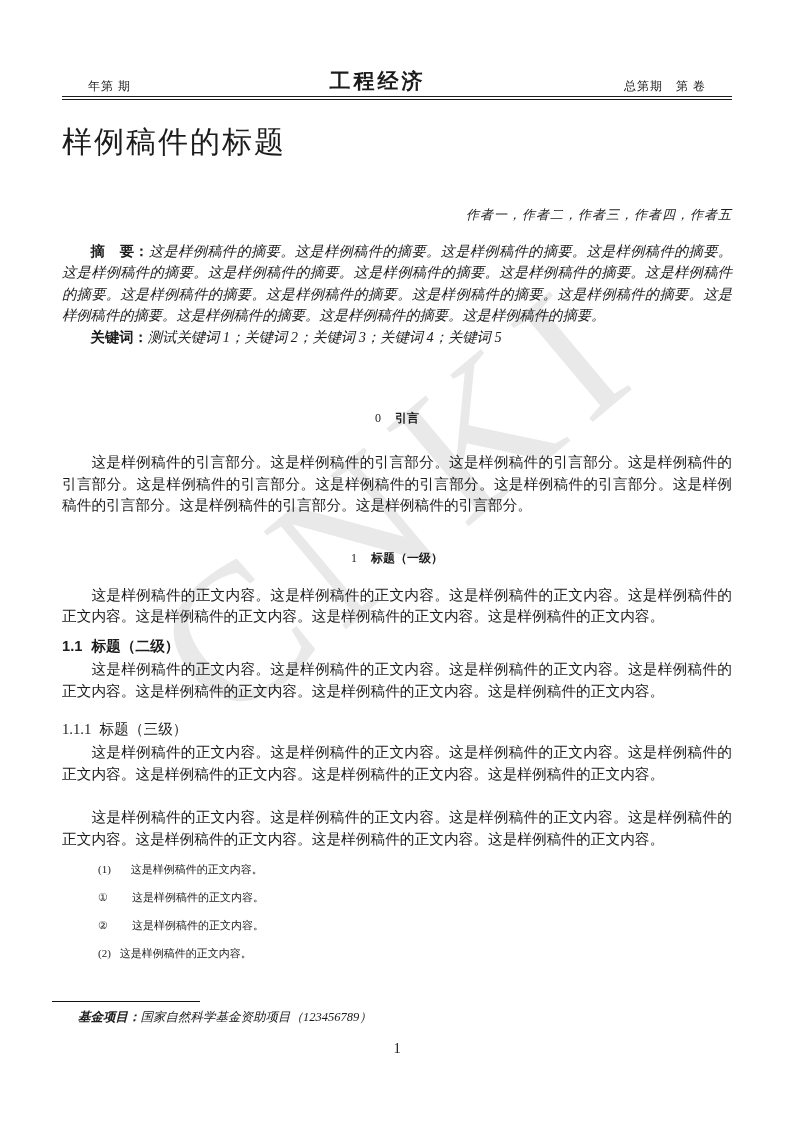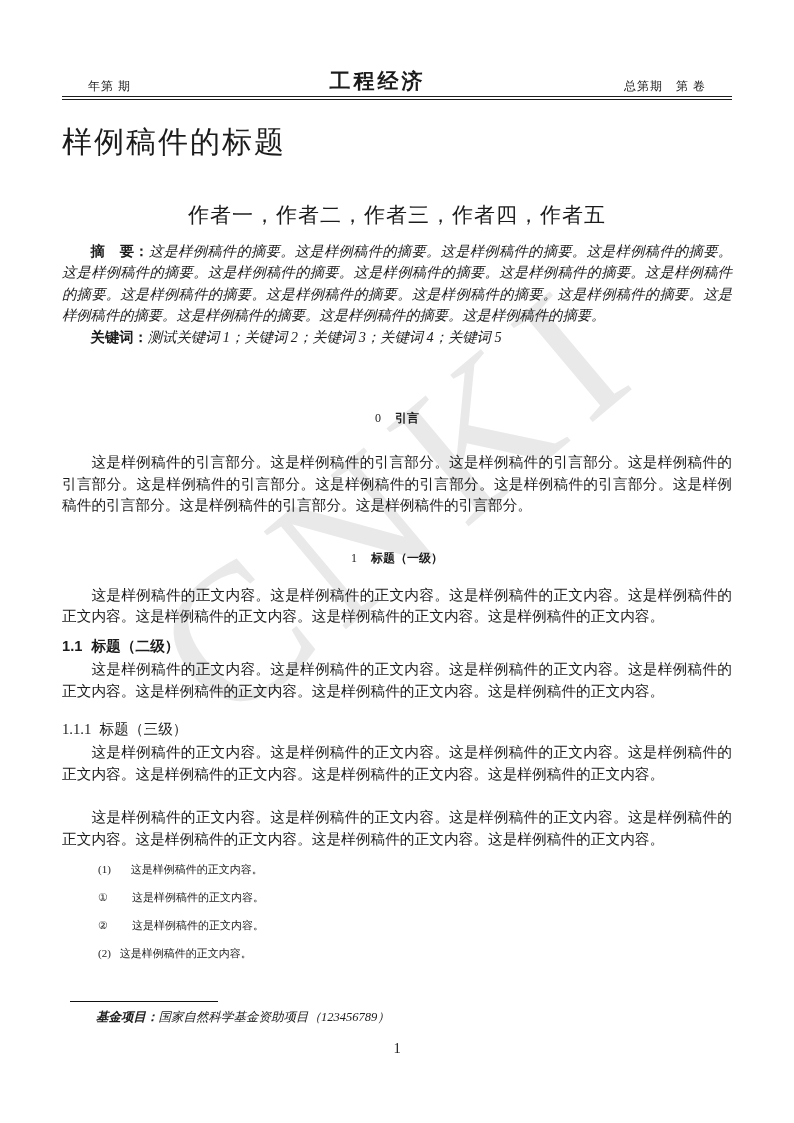--- a/index.html
+++ b/index.html
@@ -33,22 +33,22 @@
   .h-center{
     font-family:"Liberation Sans",sans-serif;
     font-weight:bold;font-size:21px;line-height:26px;letter-spacing:3px;text-align:center;
   }
   .rule{margin-top:2px;height:2px;border-top:1.6px solid #1c1c1c;border-bottom:1.6px solid #1c1c1c;}
   .title{
     margin-top:24px;text-align:left;
     font-size:30px;line-height:36px;letter-spacing:2px;font-weight:normal;
   }
   .authors{
-    margin-top:44px;text-align:center;
-    font-size:21px;line-height:22px;letter-spacing:1px;
+    margin-top:44px;text-align:right;
+    font-style:italic;font-size:13px;line-height:22px;letter-spacing:1px;
   }
   p{margin:0;}
   .abstract,.keywords{
     font-size:14.3px;line-height:21.4px;
     text-indent:2em;text-align:justify;
   }
   .abstract{margin-top:15px;}
   .kai{font-style:italic;}
   .label{
     font-family:"Liberation Sans",sans-serif;
@@ -83,21 +83,21 @@
   .list{margin-top:7px;}
   .list-item{
     font-size:11px;line-height:22px;
     padding-left:36px;margin-bottom:6px;
   }
   .marker{display:inline-block;}
   .gap-wide .marker{margin-right:20px;}
   .gap-circle .marker{margin-right:24px;}
   .gap-tight .marker{margin-right:9px;}
   
-  .footnote{position:absolute;z-index:1;left:70px;top:1001px;width:670px;}
+  .footnote{position:absolute;z-index:1;left:52px;top:1001px;width:670px;}
   .footnote-rule{width:148px;border-top:1.6px solid #111;margin-bottom:6px;}
   .footnote-line{
     font-size:12.5px;line-height:19px;
     font-style:italic;padding-left:26px;
   }
   .footnote-line .label{font-size:12.5px;font-family:"Liberation Serif",serif;font-weight:bold;font-style:italic;}
   .folio{
     position:absolute;z-index:1;left:0;top:1038px;width:794px;
     text-align:center;font-size:14.5px;line-height:20px;
   }

